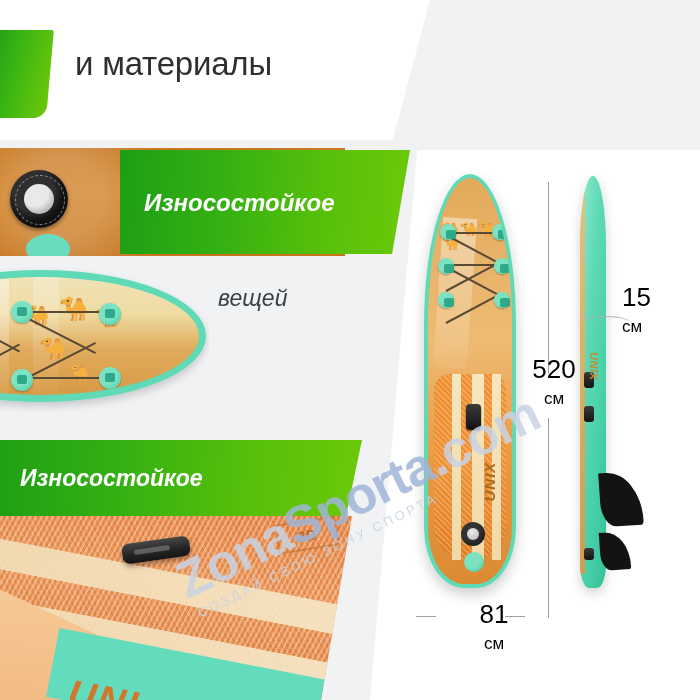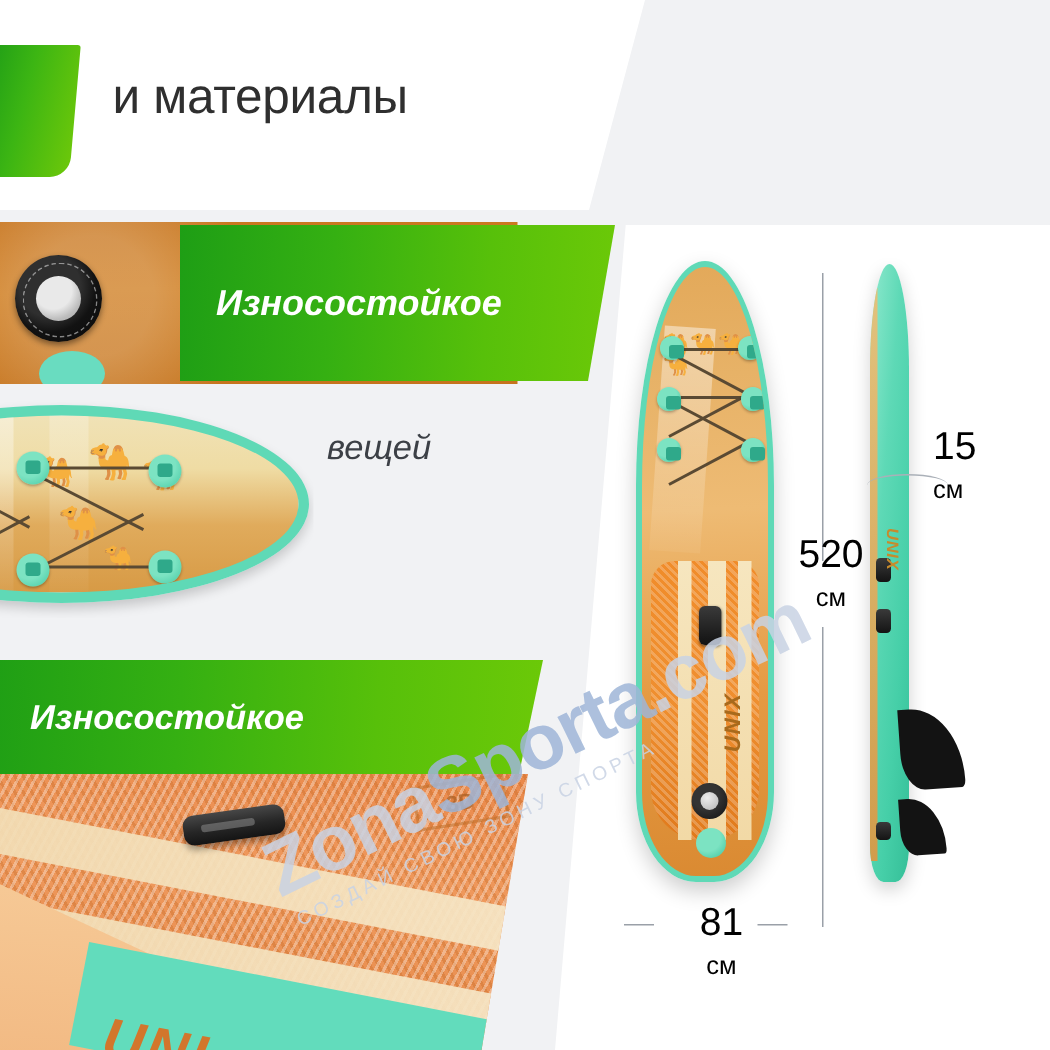--- a/index.html
+++ b/index.html
@@ -423,21 +423,21 @@
 
   <div class="dimline-v" style="left:548px;top:182px;height:192px;"></div>
   <div class="dim-label" style="left:518px;top:355px;width:72px;">
     <span>520</span>
     <span class="u">см</span>
   </div>
   <div class="dimline-v" style="left:548px;top:418px;height:200px;"></div>
 
   <div class="dimline-h" style="left:416px;top:616px;width:20px;"></div>
   <div class="dimline-h" style="left:505px;top:616px;width:20px;"></div>
-  <div class="dim-label" style="left:445px;top:600px;width:72px;">
+  <div class="dim-label" style="left:458px;top:600px;width:72px;">
     <span>81</span>
     <span class="u">см</span>
   </div>
 
   <div class="arc" style="left:578px;top:316px;width:54px;"></div>
   <div class="dim-label" style="left:622px;top:283px;width:62px;text-align:left;">
     <span>15</span>
     <span class="u">см</span>
   </div>
 

